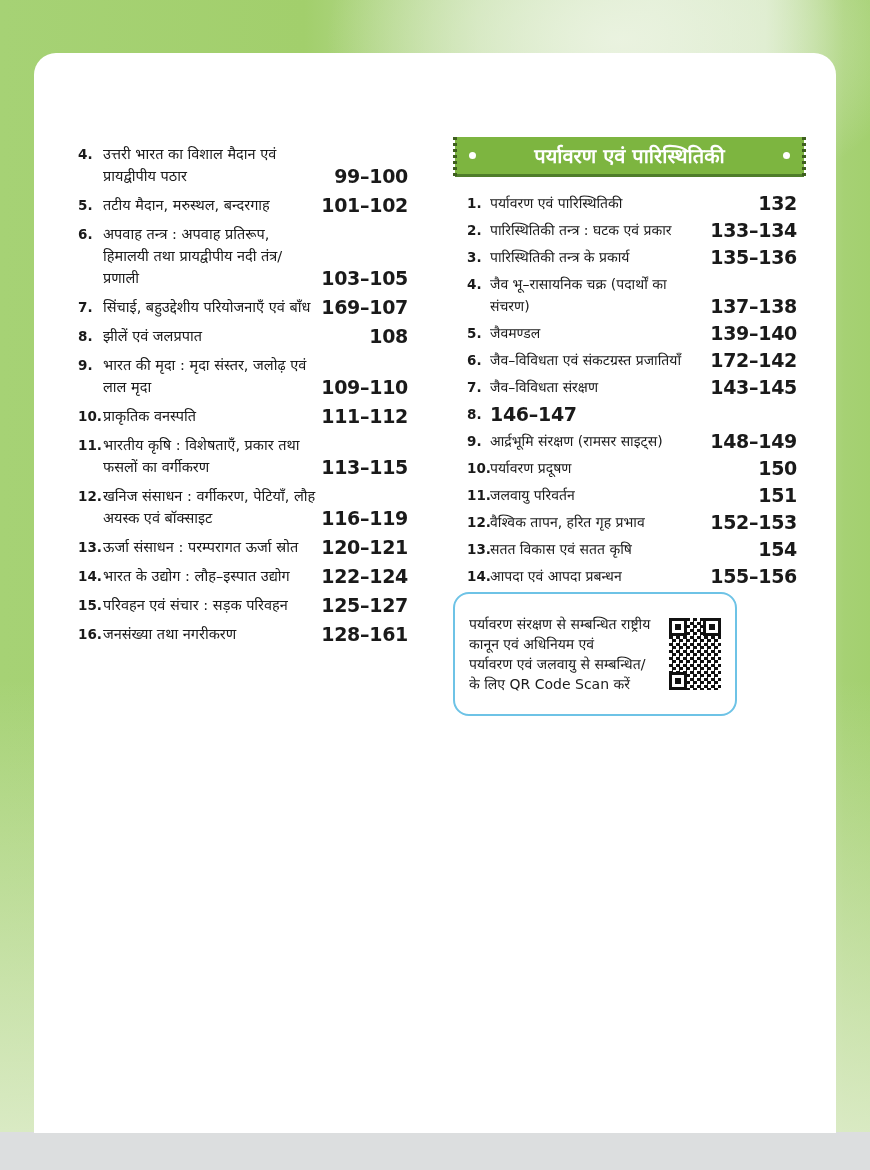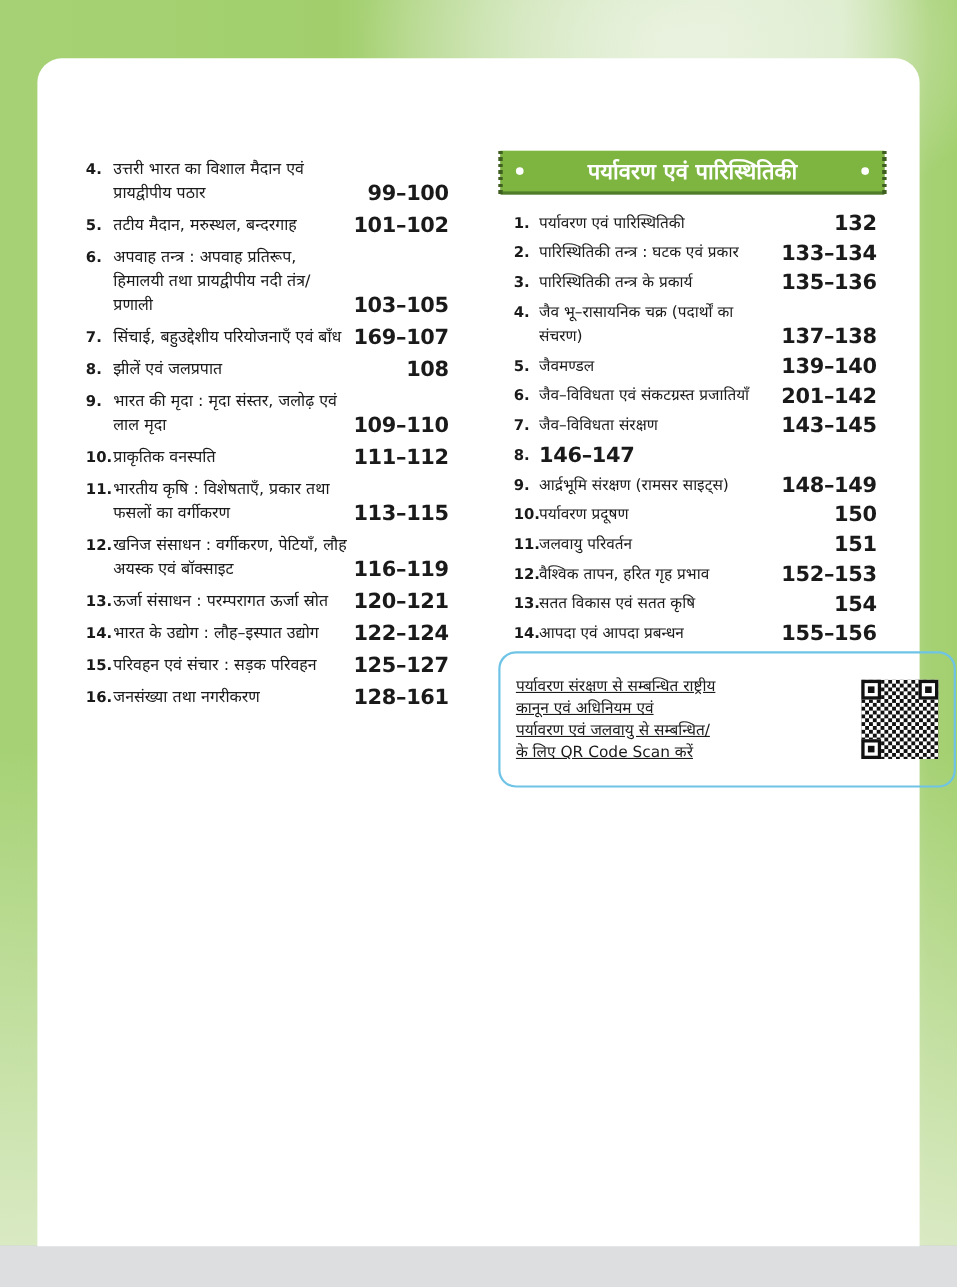--- a/index.html
+++ b/index.html
@@ -56,24 +56,24 @@
   .ribbon::before, .ribbon::after {
     content: ""; position: absolute; top: 0; width: 4px; height: 40px;
     background: repeating-linear-gradient(180deg, #3e5f1f 0 3px, transparent 3px 6px);
   }
   .ribbon::before { left: -2px; }
   .ribbon::after { right: -2px; }
   .dot { width: 7px; height: 7px; border-radius: 50%; background: #fff; display: inline-block; }
   .ribbon-title { flex: 1; text-align: center; }
 
   .qr-box {
-    position: absolute; left: 453px; top: 592px; width: 416px; height: 124px;
+    position: absolute; left: 453px; top: 592px; width: 284px; height: 124px;
     border: 2px solid #6ec3e6; border-radius: 16px;
     padding: 10px 12px 10px 14px;
-    display: flex; align-items: center; justify-content: space-between; text-decoration: underline;
+    display: flex; align-items: center; justify-content: space-between;
   }
   .qr-text { font-size: 14px; line-height: 20px; width: 270px; }
   .qr-text span { display: block; }
   .qr-code {
     width: 70px; height: 72px; margin-right: 2px;
     background:
       repeating-conic-gradient(#111 0 25%, #fff 0 50%) 0 0 / 7px 7px;
     position: relative;
   }
   .finder {
@@ -184,21 +184,21 @@
       <span class="toc-page">137–138</span>
     </div>
     <div class="toc-item">
       <span class="toc-num">5.</span>
       <span class="toc-title">जैवमण्डल</span>
       <span class="toc-page">139–140</span>
     </div>
     <div class="toc-item">
       <span class="toc-num">6.</span>
       <span class="toc-title">जैव–विविधता एवं संकटग्रस्त प्रजातियाँ</span>
-      <span class="toc-page">201–142</span>
+      <span class="toc-page">172–142</span>
     </div>
     <div class="toc-item">
       <span class="toc-num">7.</span>
       <span class="toc-title">जैव–विविधता संरक्षण</span>
       <span class="toc-page">143–145</span>
     </div>
     <div class="toc-item">
       <span class="toc-num">8.</span>
       <span class="toc-page">146–147</span>
     </div>

